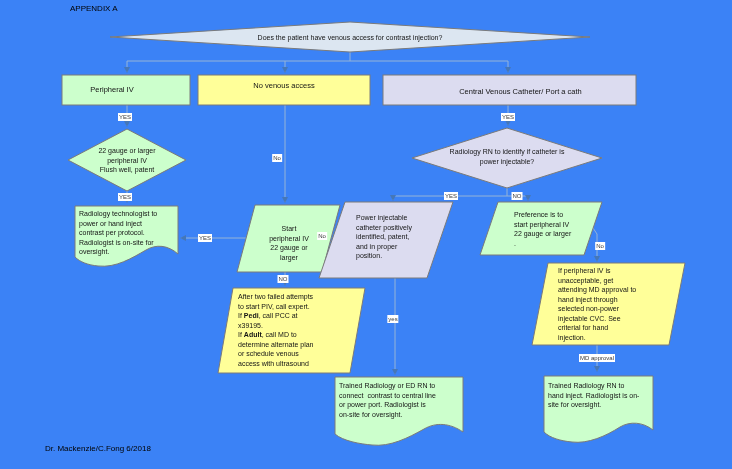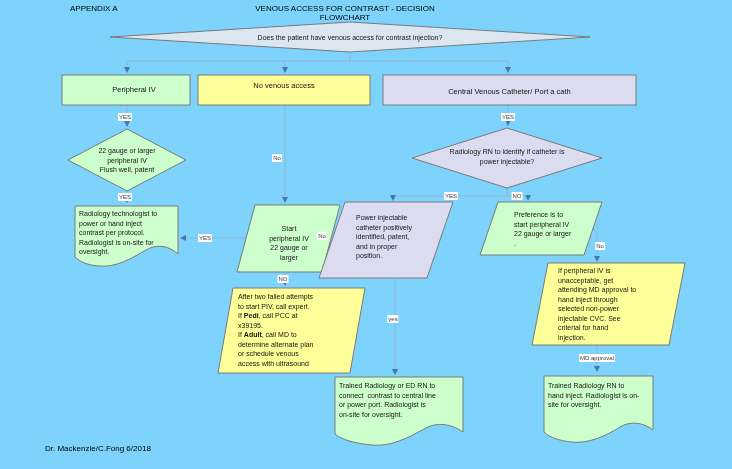--- a/index.html
+++ b/index.html
@@ -1,34 +1,33 @@
 <!DOCTYPE html>
 <html><head>
 <meta charset="utf-8">
 <style>
   html,body{margin:0;padding:0;background:#ffffff;}
-  .stage{position:relative;width:732px;height:469px;background:#7dd3fc;
+  .stage{position:relative;width:732px;height:469px;background:#3b82f6;
          font-family:"Liberation Sans",sans-serif;overflow:hidden;}
   .hdr{position:absolute;font-size:8px;color:#000;}
   svg.shapes{position:absolute;left:0;top:0;}
   .shape{stroke:#7a7a7a;stroke-width:1;}
   .conn{stroke:#95b3d7;stroke-width:1;fill:none;}
   .txt{position:absolute;font-size:7px;line-height:9.5px;color:#141414;white-space:pre-wrap;}
   .c{text-align:center;}
   .boxlbl{display:flex;align-items:center;justify-content:center;font-size:7.5px;white-space:normal;}
   .lbl{position:absolute;font-size:6px;line-height:8px;color:#3a3a3a;background:#fff;
        padding:0 1px;transform:translate(-50%,-50%);white-space:nowrap;}
 </style>
 </head>
 <body>
 
 <div class="stage">
 
   <div class="hdr" style="left:70px;top:4px;">APPENDIX A</div>
-  <div class="hdr c" style="left:233px;top:4px;width:224px;text-align:center;">VENOUS ACCESS FOR CONTRAST - DECISION FLOWCHART</div>
 
   <svg class="shapes" width="732" height="469">
     <defs>
       <marker id="arr" markerWidth="7" markerHeight="7" refX="5" refY="3" orient="auto" markerUnits="userSpaceOnUse">
         <path d="M0,0 L6,3 L0,6 Z" fill="#4577b8"></path>
       </marker>
     </defs>
 
     <g>
       <line class="conn" x1="350" y1="52" x2="350" y2="61"></line>
@@ -73,23 +72,23 @@
 
     <polygon class="shape" points="548,263 685,263 669,345 532,345" fill="#ffff99"></polygon>
 
     <path class="shape" d="M335,377 H463 V432 C450,423 436,422 424,429 C408,438 390,447 372,445 C360,444 343,441 335,434 Z" fill="#ccffcc"></path>
 
     <path class="shape" d="M544,376 H653 V430 C643,422 630,421 620,427 C606,436 588,444 572,442 C561,441 550,438 544,432 Z" fill="#ccffcc"></path>
   </svg>
 
   <div class="txt c" style="left:175px;top:33px;width:350px;">Does the patient have venous access for contrast injection?</div>
 
-  <div class="txt boxlbl" style="left:70px;top:75px;width:128px;height:30px;">Peripheral IV</div>
+  <div class="txt boxlbl" style="left:48px;top:75px;width:128px;height:30px;">Peripheral IV</div>
   <div class="txt boxlbl" style="left:198px;top:75px;width:172px;height:22px;">No venous access</div>
-  <div class="txt boxlbl" style="left:383px;top:75px;width:253px;height:34px;">Central Venous Catheter/ Port a cath</div>
+  <div class="txt boxlbl" style="left:394px;top:75px;width:253px;height:34px;">Central Venous Catheter/ Port a cath</div>
 
   <div class="txt c" style="left:67px;top:146px;width:120px;">22 gauge or larger
 peripheral IV
 Flush well, patent</div>
 
   <div class="txt" style="left:79px;top:209px;width:100px;">Radiology technologist to
 power or hand inject
 contrast per protocol.
 Radiologist is on-site for
 oversight.</div>

